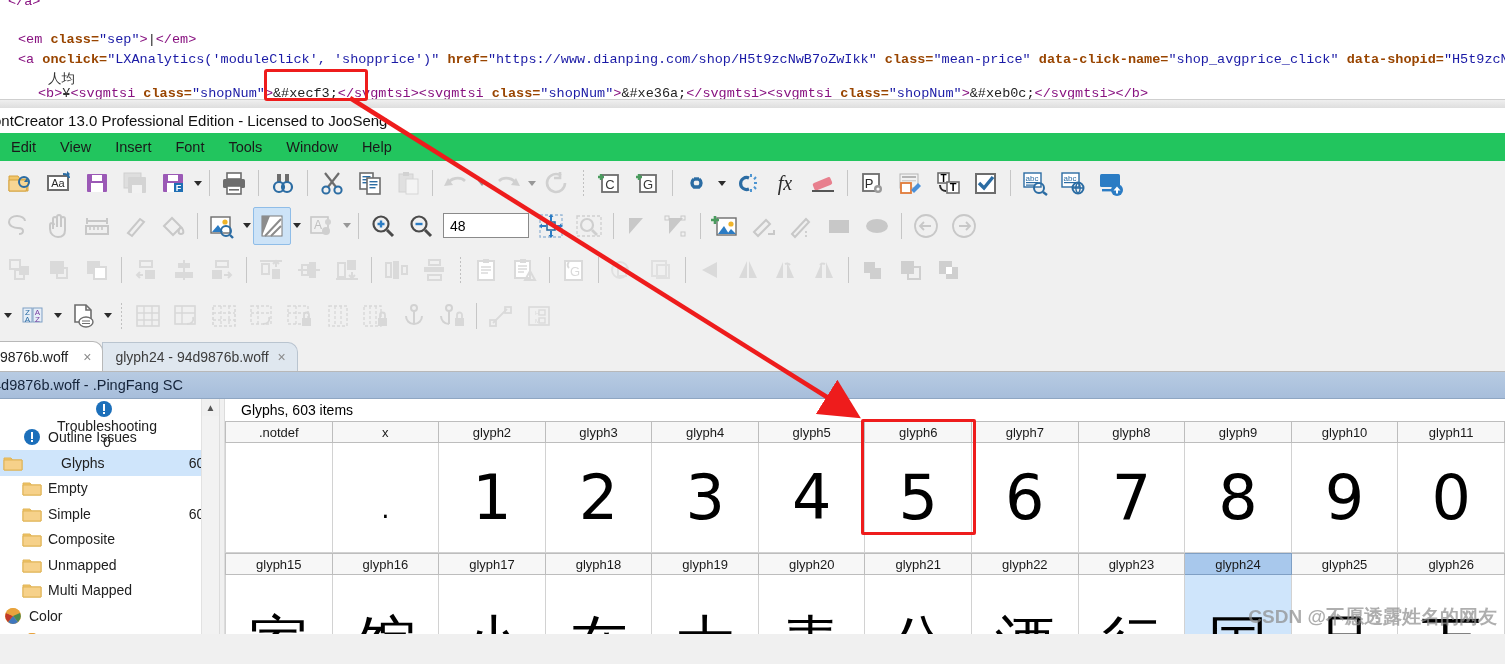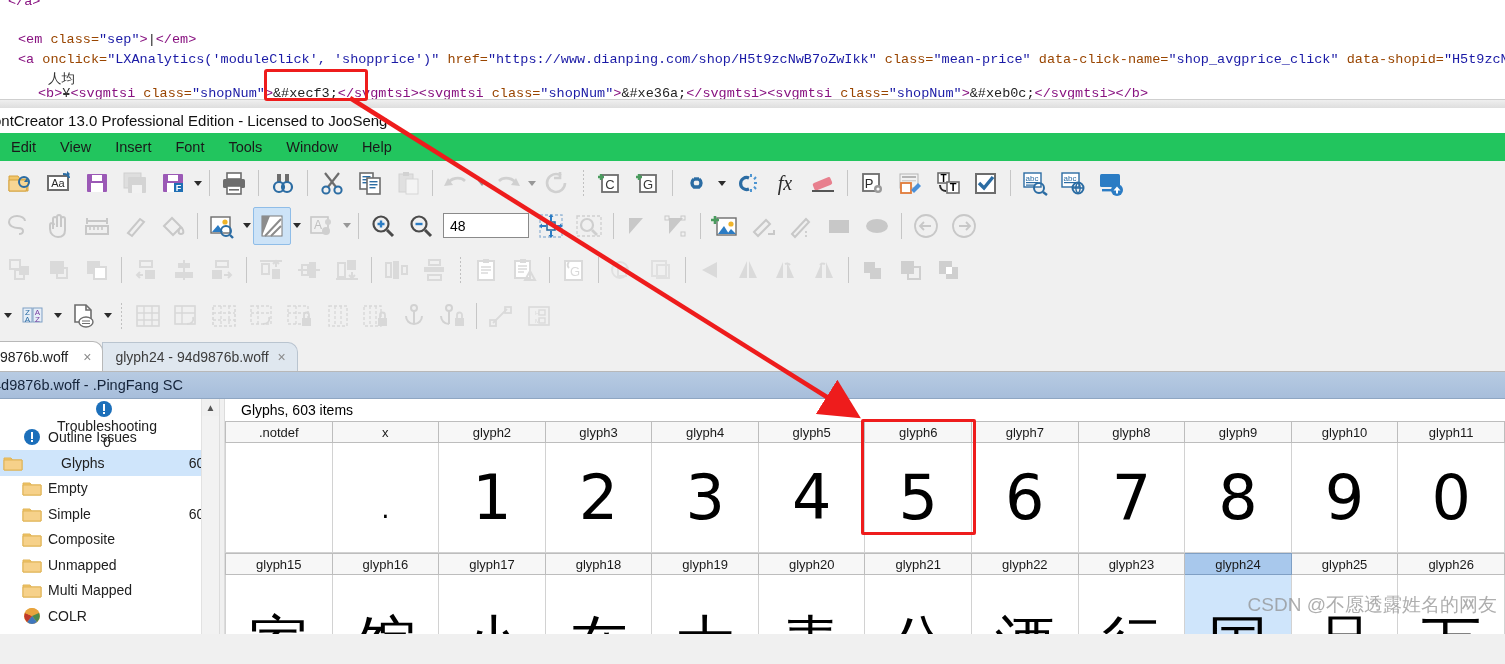--- a/index.html
+++ b/index.html
@@ -12,21 +12,21 @@
 
   
   .code-pane{
     position:absolute;left:0;top:0;width:1505px;height:108px;
     background:#ffffff;overflow:hidden;
     font-family:"Liberation Mono","DejaVu Sans Mono",monospace;
     font-size:13.5px;line-height:20px;white-space:pre;color:#222;
   }
   .code-line{position:absolute;white-space:pre;}
   .tg{color:#881280;}      
-  .at{color:#994500;}      
+  .at{color:#994500;font-weight:bold;}      
   .vl{color:#1a1aa6;}      
   .tx{color:#222222;}
   .cn{color:#333333;}
 
   .code-scroll{
     position:absolute;left:0;top:99px;width:1505px;height:9px;
     background:linear-gradient(to bottom,#efefef,#dcdcdc);
     border-top:1px solid #cfcfcf;
   }
 
@@ -157,22 +157,22 @@
   .gcell.smalldot{font-size:26px;align-items:flex-end;padding-bottom:22px;}
 
   
   .glyph-hl{
     position:absolute;border:3px solid #ee1c1c;box-sizing:border-box;border-radius:2px;
     pointer-events:none;
   }
 
   
   .wm{
-    position:absolute;right:8px;bottom:16px;font-size:19px;color:#8f8f8f;opacity:.72;
-    font-family:"Liberation Sans",sans-serif;white-space:nowrap;pointer-events:none;
+    position:absolute;right:8px;bottom:4px;font-size:19px;color:#8f8f8f;opacity:.72;
+    font-family:"Liberation Sans",sans-serif;white-space:nowrap;pointer-events:none;font-weight:bold;
   }
 </style>
 </head>
 <body>
 
 <div class="code-pane" id="codepane"><div class="code-line" style="top: -8px; left: 8px;"><span class="tg">&lt;/a&gt;</span></div><div class="code-line" style="top: 30px; left: 18px;"><span class="tg">&lt;em </span><span class="at">class=</span><span class="vl">"sep"</span><span class="tg">&gt;</span><span class="tx">|</span><span class="tg">&lt;/em&gt;</span></div><div class="code-line" style="top: 50px; left: 18px;"><span class="tg">&lt;a </span><span class="at">onclick=</span><span class="vl">"LXAnalytics('moduleClick', 'shopprice')"</span><span class="at"> href=</span><span class="vl">"https://www.dianping.com/shop/H5t9zcNwB7oZwIkk"</span><span class="at"> class=</span><span class="vl">"mean-price"</span><span class="at"> data-click-name=</span><span class="vl">"shop_avgprice_click"</span><span class="at"> data-shopid=</span><span class="vl">"H5t9zcNwB</span></div><div class="code-line" style="top: 70px; left: 48px;"><span class="cn">人均</span></div><div class="code-line" style="top: 84px; left: 38px;"><span class="tg">&lt;b&gt;</span><span class="cn">¥</span><span class="tg">&lt;svgmtsi </span><span class="at">class=</span><span class="vl">"shopNum"</span><span class="tg">&gt;</span><span class="tx">&amp;#xecf3;</span><span class="tg">&lt;/svgmtsi&gt;</span><span class="tg">&lt;svgmtsi </span><span class="at">class=</span><span class="vl">"shopNum"</span><span class="tg">&gt;</span><span class="tx">&amp;#xe36a;</span><span class="tg">&lt;/svgmtsi&gt;</span><span class="tg">&lt;svgmtsi </span><span class="at">class=</span><span class="vl">"shopNum"</span><span class="tg">&gt;</span><span class="tx">&amp;#xeb0c;</span><span class="tg">&lt;/svgmtsi&gt;</span><span class="tg">&lt;/b&gt;</span></div></div>
 <div class="code-scroll"></div>
 <div class="code-hl"></div>
 
 <div class="app">
@@ -914,20 +914,34 @@
           <div class="trow" style="padding-left: 21px;">
             <span class="ticon">
               <svg width="20" height="16" viewBox="0 0 20 16">
                 <path d="M1 3h7l1.5 2H19v10H1z" fill="#f2c66b" stroke="#e0b354"></path>
                 <path d="M1 5h18v10H1z" fill="#f6d18a" stroke="#e0b354"></path>
               </svg>
             </span>
             <span class="tlabel">Multi Mapped</span>
             <span class="tcount">0</span>
           </div>
+          <div class="trow" style="padding-left: 2px;">
+            <span class="ticon">
+              <svg width="18" height="18" viewBox="0 0 18 18">
+                <circle cx="9" cy="9" r="8" fill="#e8a33d"></circle>
+                <path d="M9 9L9 1A8 8 0 0 1 16 6z" fill="#e8a33d"></path>
+                <path d="M9 9L16 6A8 8 0 0 1 14 15z" fill="#4a8a4e"></path>
+                <path d="M9 9L14 15A8 8 0 0 1 4 15z" fill="#3f77bd"></path>
+                <path d="M9 9L4 15A8 8 0 0 1 2 6z" fill="#c0392b"></path>
+                <path d="M9 9L2 6A8 8 0 0 1 9 1z" fill="#e8a33d"></path>
+              </svg>
+            </span>
+            <span class="tlabel">Color</span>
+            <span class="tcount">0</span>
+          </div>
           <div class="trow" style="padding-left: 21px;">
             <span class="ticon">
               <svg width="18" height="18" viewBox="0 0 18 18">
                 <circle cx="9" cy="9" r="8" fill="#e8a33d"></circle>
                 <path d="M9 9L9 1A8 8 0 0 1 16 6z" fill="#e8a33d"></path>
                 <path d="M9 9L16 6A8 8 0 0 1 14 15z" fill="#4a8a4e"></path>
                 <path d="M9 9L14 15A8 8 0 0 1 4 15z" fill="#3f77bd"></path>
                 <path d="M9 9L4 15A8 8 0 0 1 2 6z" fill="#c0392b"></path>
                 <path d="M9 9L2 6A8 8 0 0 1 9 1z" fill="#e8a33d"></path>
               </svg>

